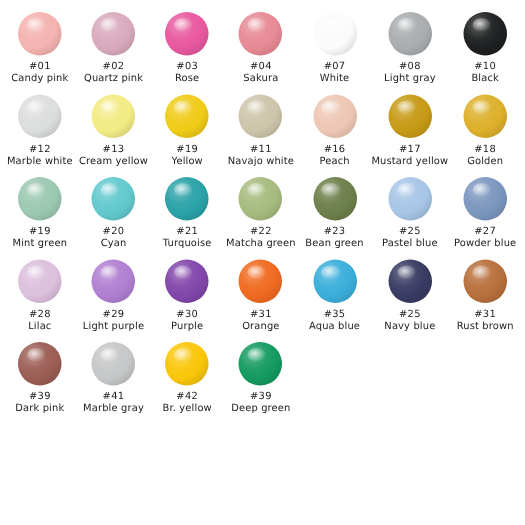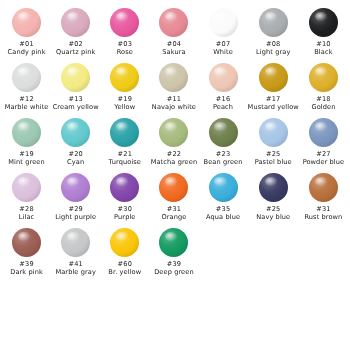--- a/index.html
+++ b/index.html
@@ -319,21 +319,21 @@
           <div class="gloss"></div>
         </div>
         <div class="code">#41</div>
         <div class="cname">Marble gray</div>
       </div>
       <div class="swatch-cell">
         <div class="bead" style="background-color: rgb(250, 198, 9);">
           <div class="shade"></div>
           <div class="gloss"></div>
         </div>
-        <div class="code">#60</div>
+        <div class="code">#42</div>
         <div class="cname">Br. yellow</div>
       </div>
       <div class="swatch-cell">
         <div class="bead" style="background-color: rgb(20, 154, 97);">
           <div class="shade"></div>
           <div class="gloss"></div>
         </div>
         <div class="code">#39</div>
         <div class="cname">Deep green</div>
       </div>

